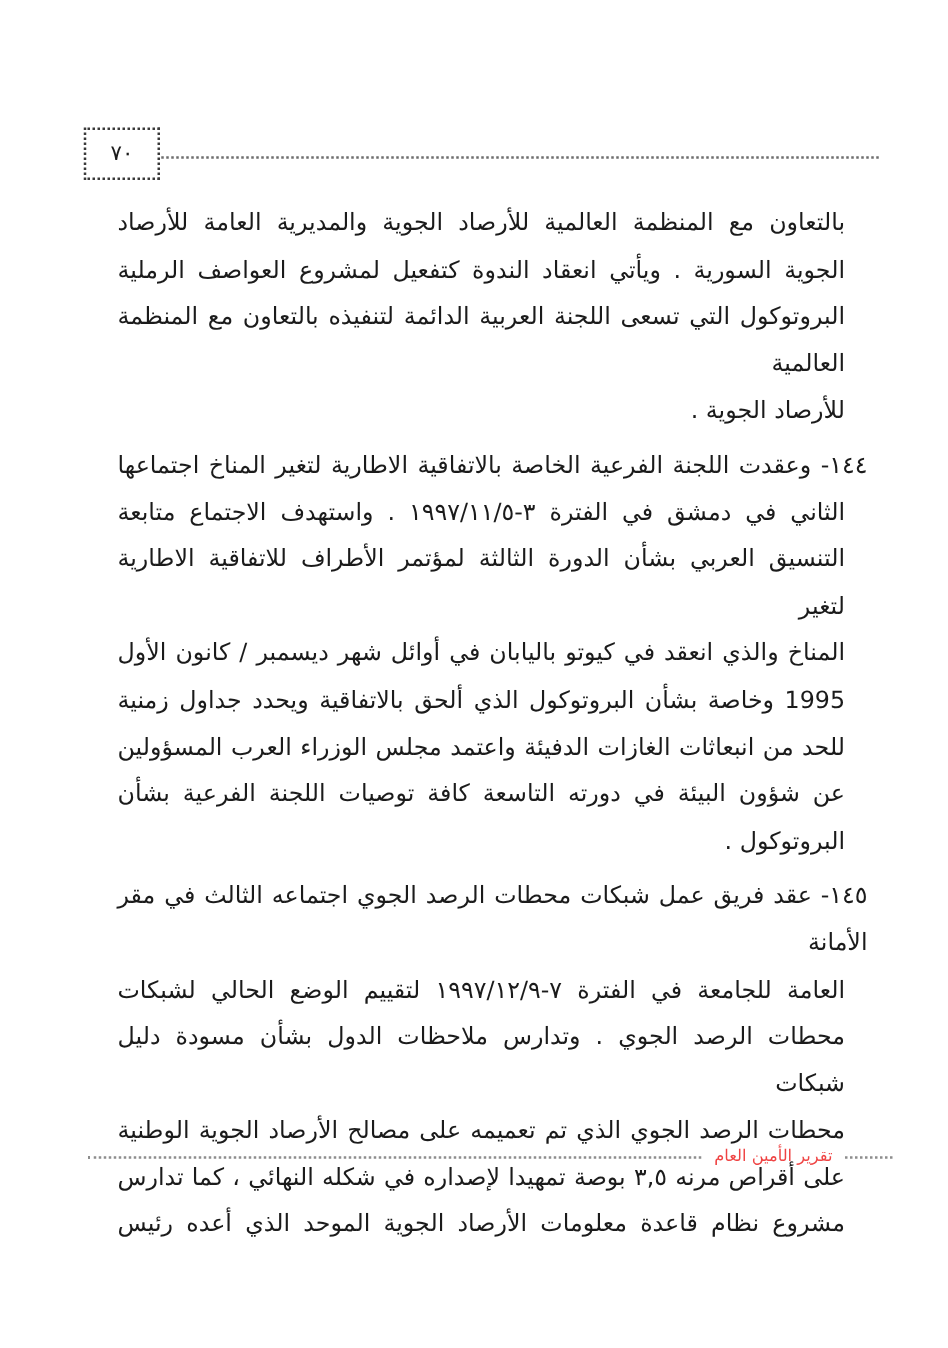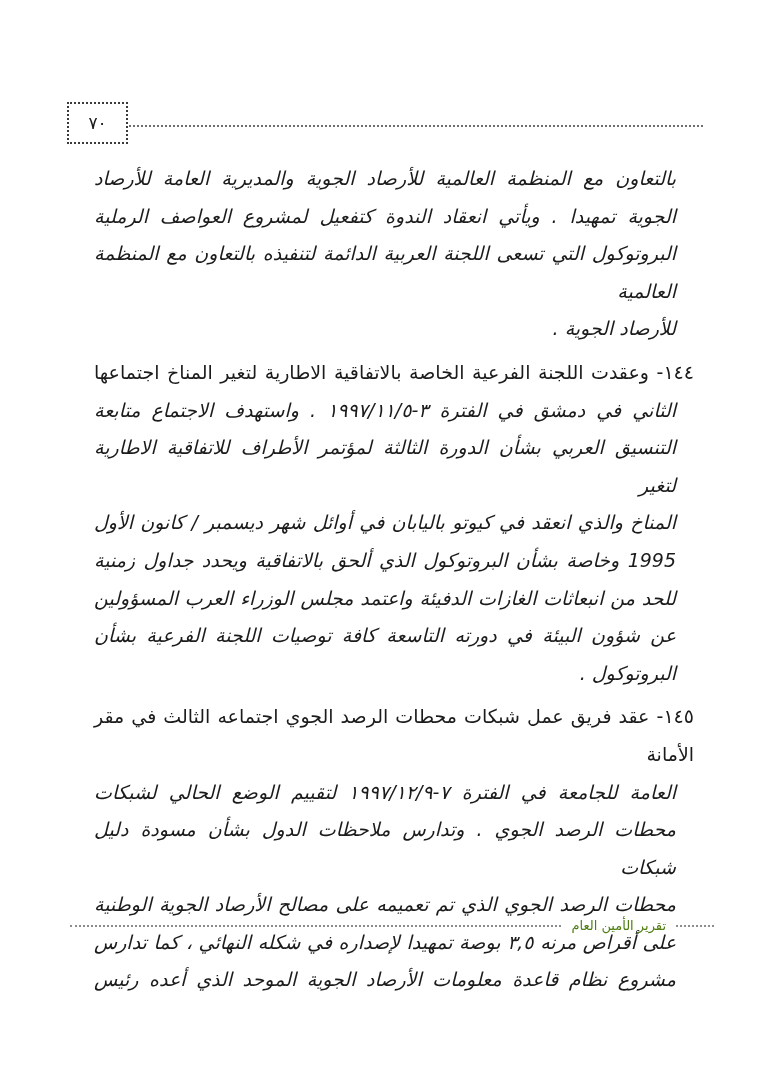--- a/index.html
+++ b/index.html
@@ -31,50 +31,50 @@
     position:absolute;top:160px;right:64px;width:600px;
     direction:rtl;
     font-size:19px;
     line-height:37.6px;
   }
   .para{margin:0 0 6px 0;}
   .para:last-child{margin:0;}
   .line{white-space:normal;}
   .line.justify{text-align:justify;text-align-last:justify;}
   .line.center{text-align:right;}
-  .line.indent{padding-right:18px;font-style:italic;}
+  .line.indent{padding-right:18px;}
   
   .footer{
     position:absolute;top:918px;left:70px;right:44px;
     display:flex;direction:rtl;align-items:center;
   }
   .footer .rule-short{width:38px;border-top:2px dotted #8d8d8d;}
   .footer .label{
     margin:0 10px;
-    color:#4d7c0f;
+    color:#ef4444;
     font-size:13px;
     letter-spacing:1px;
     white-space:nowrap;
   }
   .footer .rule-long{flex:1;border-top:2px dotted #8d8d8d;}
 </style>
 </head>
 <body>
 
 <div class="page-number-box">
   <span>٧٠</span>
 </div>
 
 <div class="header-rule"></div>
 
 <main class="text-block">
   <div>
       <div class="para">
         <div class="line justify indent">بالتعاون مع المنظمة العالمية للأرصاد الجوية والمديرية العامة للأرصاد</div>
-        <div class="line justify indent">الجوية تمهيدا . ويأتي انعقاد الندوة كتفعيل لمشروع العواصف الرملية</div>
+        <div class="line justify indent">الجوية السورية . ويأتي انعقاد الندوة كتفعيل لمشروع العواصف الرملية</div>
         <div class="line justify indent">البروتوكول التي تسعى اللجنة العربية الدائمة لتنفيذه بالتعاون مع المنظمة العالمية</div>
         <div class="line center indent">للأرصاد الجوية .</div>
       </div>
       <div class="para">
         <div class="line justify">١٤٤- وعقدت اللجنة الفرعية الخاصة بالاتفاقية الاطارية لتغير المناخ اجتماعها</div>
         <div class="line justify indent">الثاني في دمشق في الفترة ٣-١٩٩٧/١١/٥ . واستهدف الاجتماع متابعة</div>
         <div class="line justify indent">التنسيق العربي بشأن الدورة الثالثة لمؤتمر الأطراف للاتفاقية الاطارية لتغير</div>
         <div class="line justify indent">المناخ والذي انعقد في كيوتو باليابان في أوائل شهر ديسمبر / كانون الأول</div>
         <div class="line justify indent">1995 وخاصة بشأن البروتوكول الذي ألحق بالاتفاقية ويحدد جداول زمنية</div>
         <div class="line justify indent">للحد من انبعاثات الغازات الدفيئة واعتمد مجلس الوزراء العرب المسؤولين</div>

